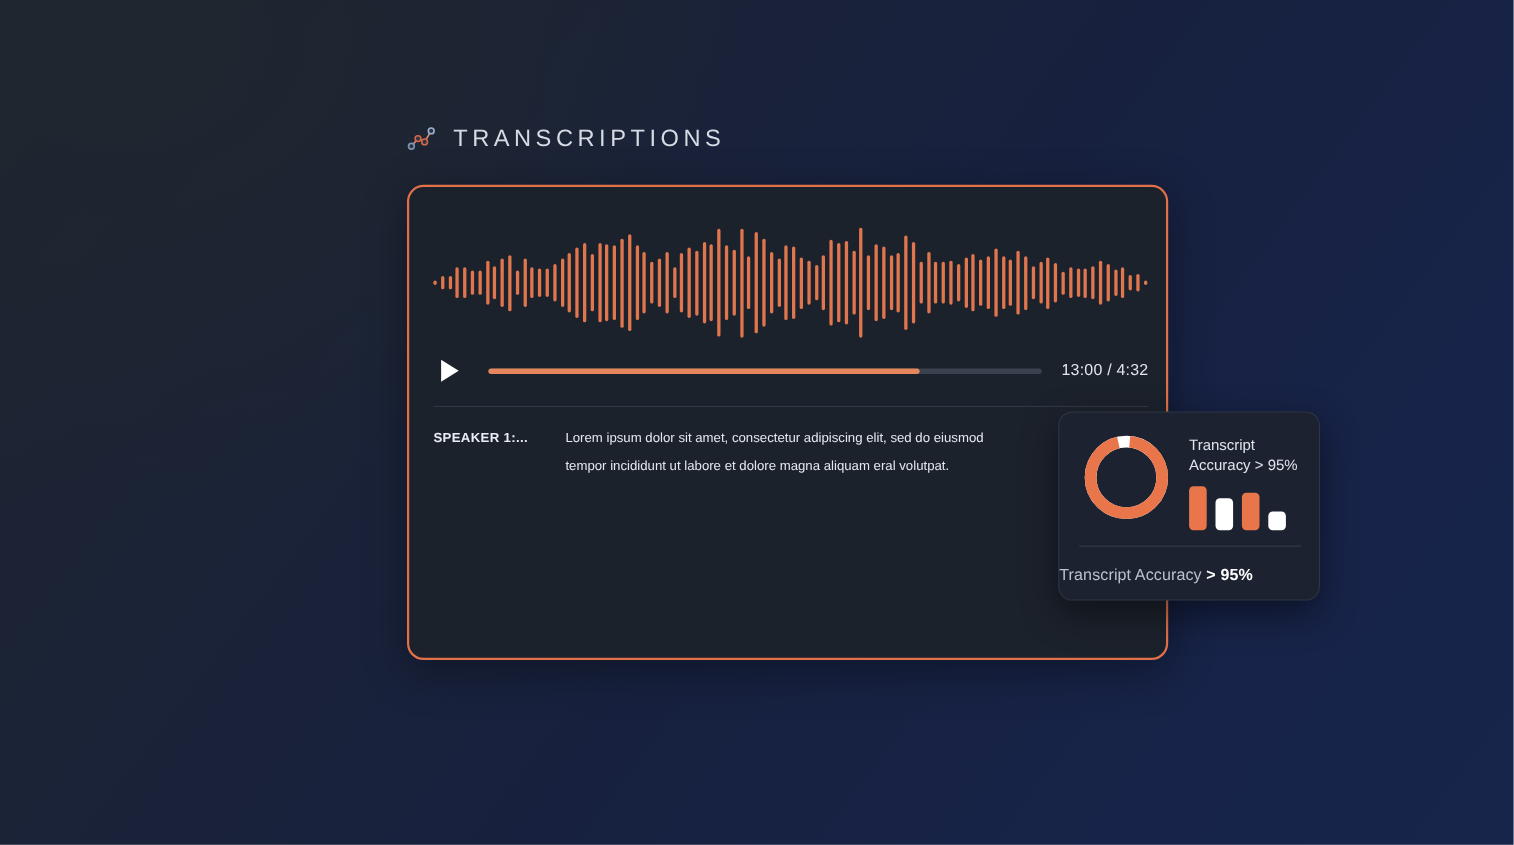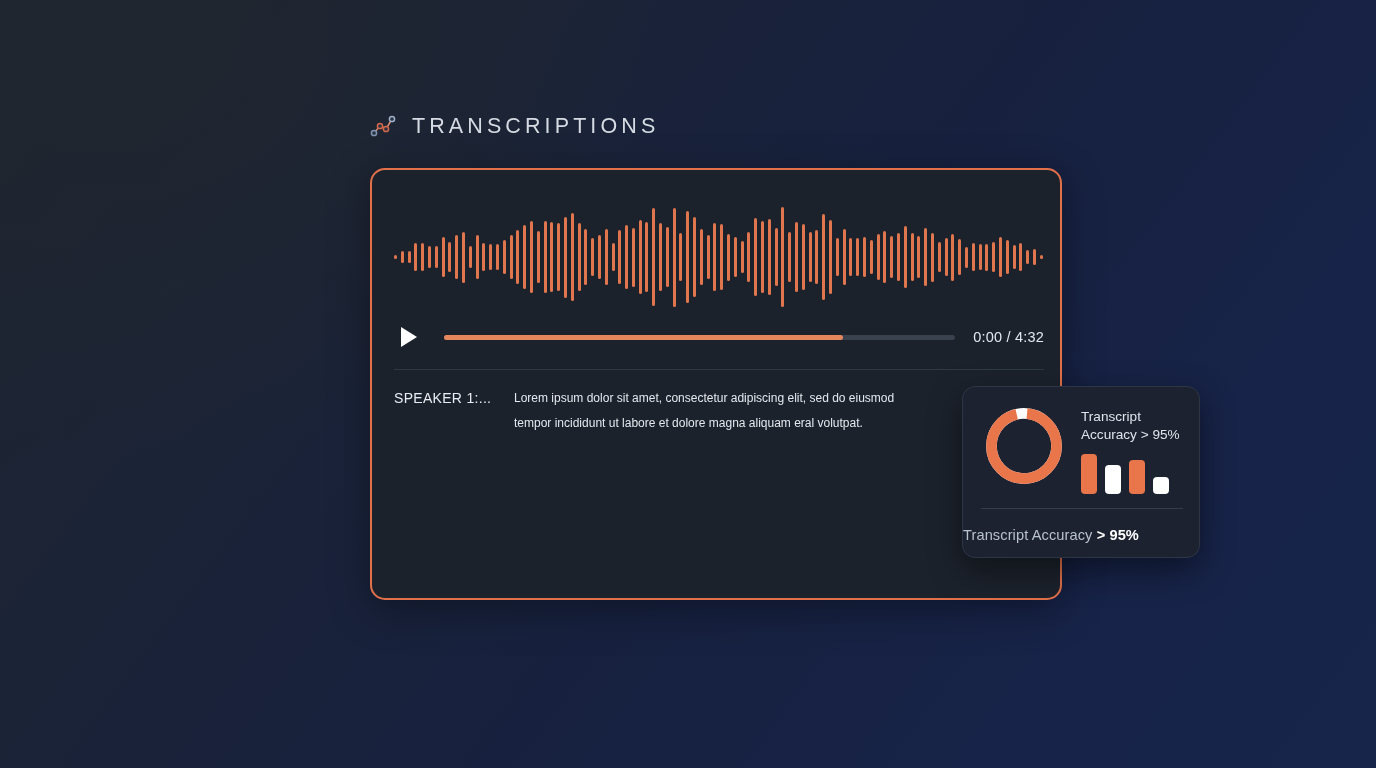--- a/index.html
+++ b/index.html
@@ -151,22 +151,22 @@
 
   .speech {
     display: flex;
     align-items: flex-start;
     margin-bottom: 21px;
   }
 
   .speaker-label {
     flex: 0 0 auto;
     width: 120px;
-    font-size: 14px;
-    font-weight: normal;
+    font-size: 12px;
+    font-weight: bold;
     letter-spacing: 0.3px;
     line-height: 24.6px;
     color: #e9edf3;
     white-space: nowrap;
   }
 
   .speech-text {
     flex: 1 1 auto;
     font-size: 12px;
     line-height: 24.6px;
@@ -174,21 +174,21 @@
     max-width: 420px;
   }
 
   .speech.dim .speaker-label { color: #8e98a8; }
   .speech.dim .speech-text   { color: #97a1b0; }
 
   
   .accuracy-card {
     position: absolute;
     left: 921px;
-    top: 386px;
+    top: 374px;
     width: 238px;
     height: 172px;
     border-radius: 13px;
     background: #1c2230;
     border: 1px solid #2d3645;
     box-shadow: 0 12px 34px rgba(0,0,0,0.46);
     padding: 16px 18px 0 18px;
     z-index: 5;
   }
 
@@ -368,21 +368,21 @@
 
     <div class="player">
       <span>
         <svg class="play-button" viewBox="0 0 22 24">
           <path d="M3 2 L19 12 L3 22 Z" fill="#ffffff"></path>
         </svg>
       </span>
       <div class="progress-track">
         <div class="progress-fill" id="progress-fill" style="width: 78%;"></div>
       </div>
-      <span class="time-label">0:00 / 4:32</span>
+      <span class="time-label">13:00 / 4:32</span>
     </div>
 
     <div class="divider"></div>
 
     <div class="transcript" id="transcript">
         <div class="speech">
           <div class="speaker-label">SPEAKER 1:...</div>
           <div class="speech-text">Lorem ipsum dolor sit amet, consectetur adipiscing elit, sed do eiusmod tempor incididunt ut labore et dolore magna aliquam eral volutpat.</div>
         </div>
       </div>

